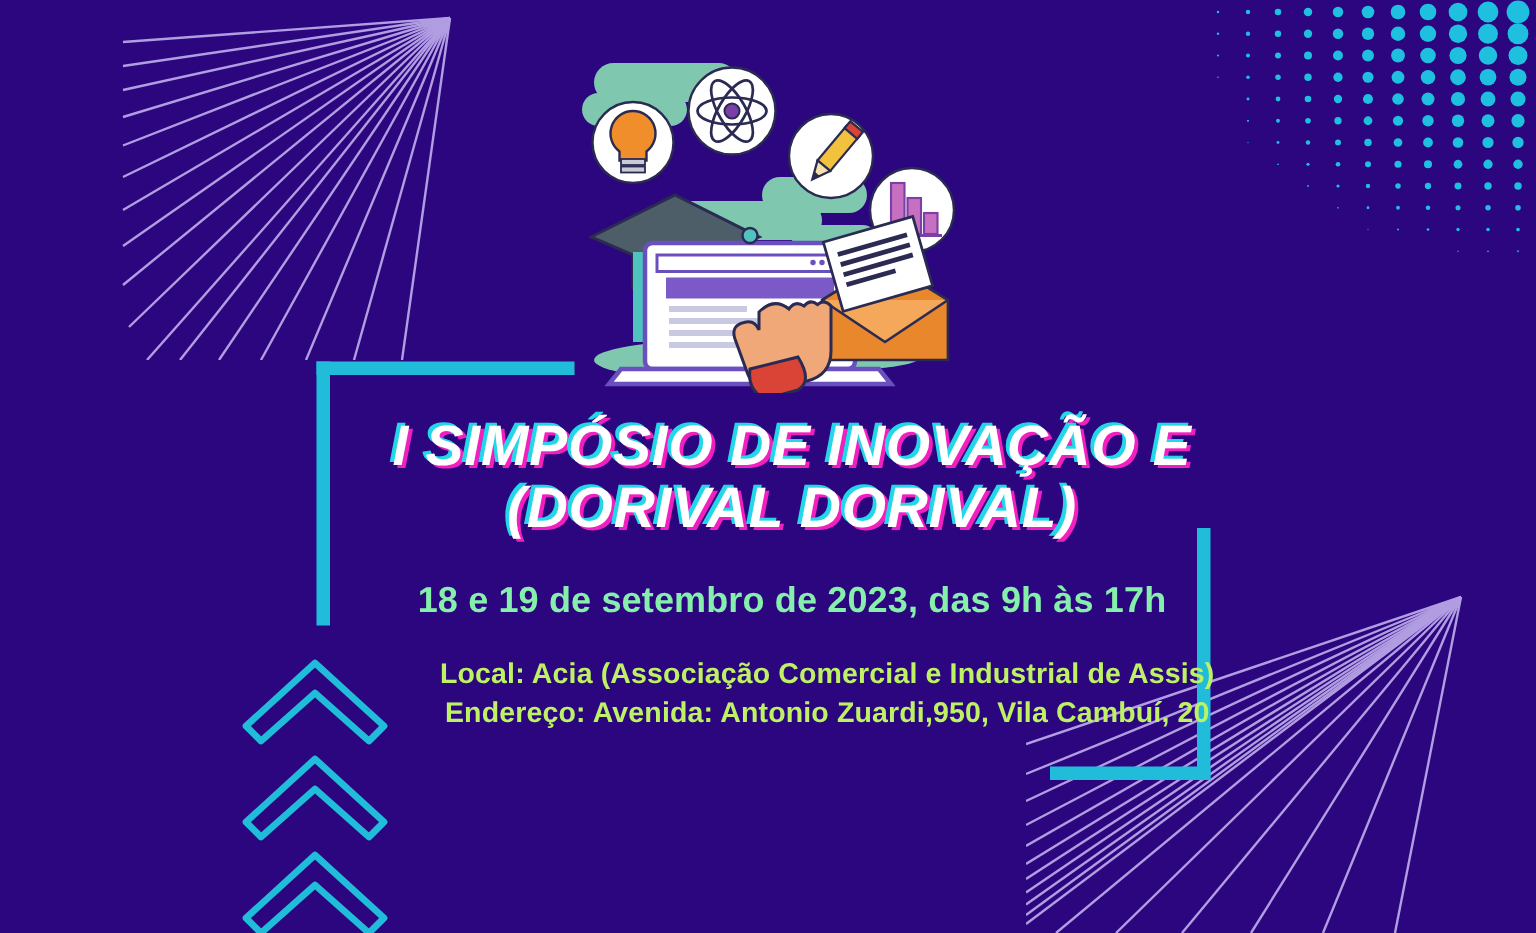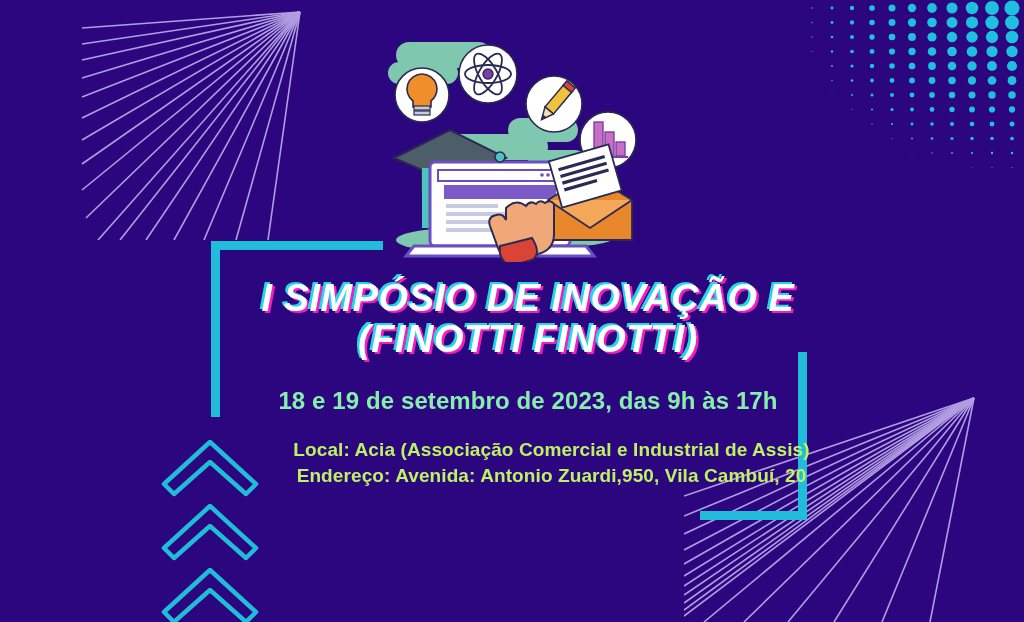--- a/index.html
+++ b/index.html
@@ -346,21 +346,21 @@
 
     <g>
       <path d="M128 186 q10 -10 20 -2 q4 -6 10 -2 q4 -5 9 -1 q5 -4 9 1 l0 30 q0 16 -16 20 l-22 4 q-14 2 -18 -10 l-8 -22 q-3 -9 6 -11 q7 -2 10 5 z" fill="#F0A878" stroke="#2A2A52" stroke-width="2"></path>
       <path d="M122 224 l32 -8 q10 16 0 22 l-22 6 q-12 -6 -10 -20 z" fill="#D94436" stroke="#2A2A52" stroke-width="2"></path>
     </g>
   </svg>
 
   <div class="textblock">
     <div class="title">
       <div>I SIMPÓSIO DE INOVAÇÃO E</div>
-      <div>(FINOTTI FINOTTI)</div>
+      <div>(DORIVAL DORIVAL)</div>
     </div>
     <div class="date">18 e 19 de setembro de 2023, das 9h às 17h</div>
     <div class="venue">
       <div>Local: Acia (Associação Comercial e Industrial de Assis)</div>
       <div>Endereço: Avenida: Antonio Zuardi,950, Vila Cambuí, 20</div>
     </div>
   </div>
 
 </div>
 

